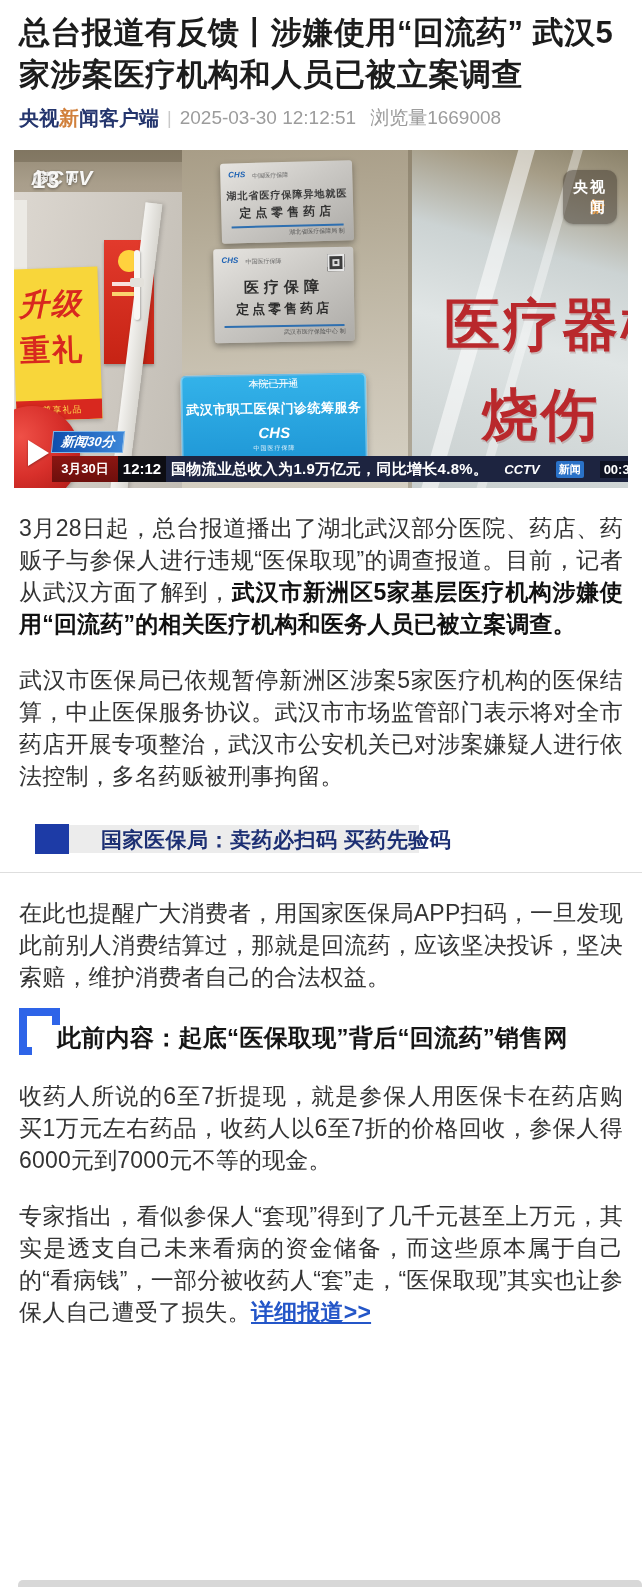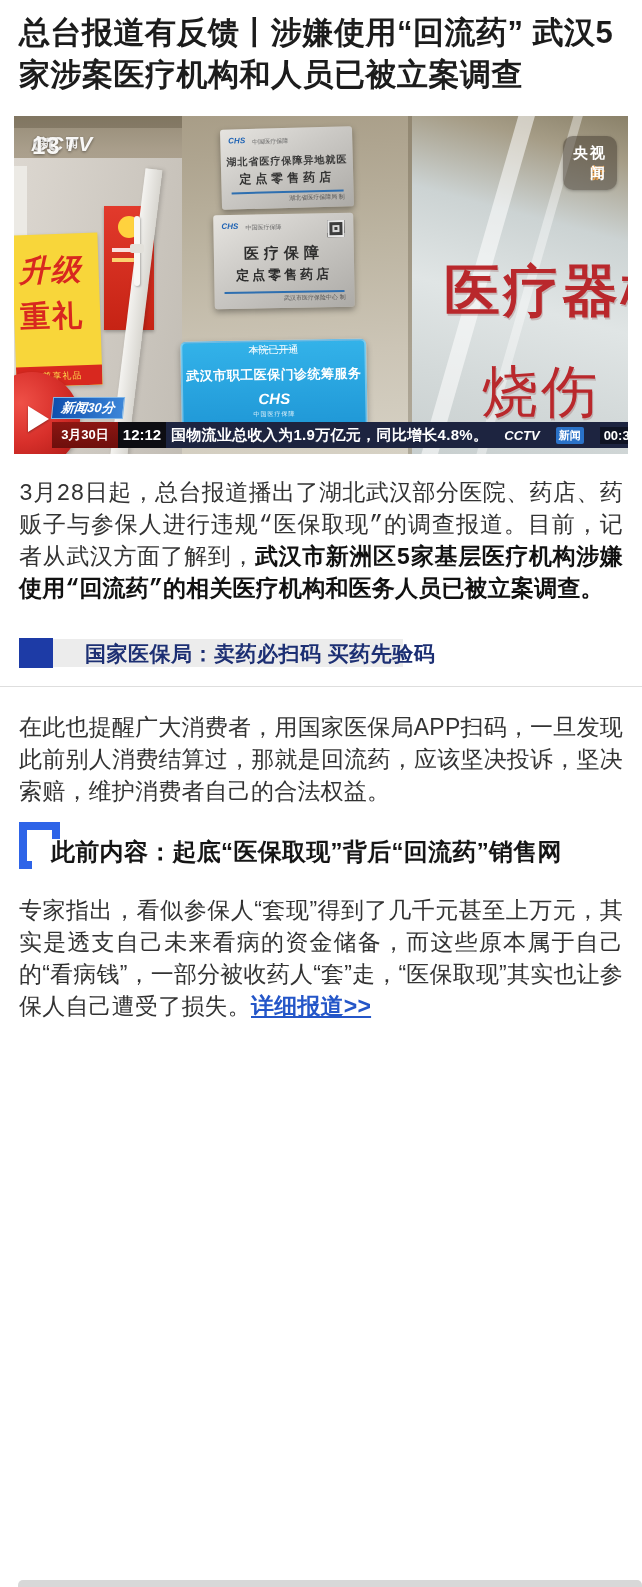--- a/index.html
+++ b/index.html
@@ -53,21 +53,21 @@
   .v-bs-top{left:0;top:7px;width:100%;font-size:10px;display:flex;align-items:center;justify-content:center;gap:6px;}
   .v-bs-dash{position:static;width:18px;height:1px;background:rgba(255,255,255,.9);}
   .v-bs-main{left:0;top:24px;width:100%;font-size:13px;font-weight:700;letter-spacing:.5px;white-space:nowrap;}
   .v-bs-chs{left:0;top:48px;width:100%;font-size:15px;font-weight:700;font-style:italic;}
   .v-bs-sub{left:0;top:68px;width:100%;font-size:6px;letter-spacing:1px;opacity:.9;}
 
   .v-right{left:398px;top:0;width:216px;height:338px;background:linear-gradient(195deg,#8a8169 0%,#a69d87 12%,#ccd3d3 32%,#e0e5e5 55%,#d3d9d9 78%,#c8cfcf 100%);overflow:hidden;}
   .v-streak1{left:55px;top:-30px;width:16px;height:420px;background:rgba(255,255,255,.55);transform:rotate(16deg);}
   .v-streak2{left:110px;top:-30px;width:9px;height:420px;background:rgba(255,255,255,.4);transform:rotate(16deg);}
   .v-glass1{left:32px;top:138px;font-size:56px;font-weight:700;color:#b9282c;letter-spacing:3px;white-space:nowrap;text-shadow:1px 2px 0 rgba(120,30,30,.22);}
-  .v-glass2{left:70px;top:239px;font-size:56px;font-weight:400;color:#b9282c;letter-spacing:3px;white-space:nowrap;text-shadow:1px 2px 0 rgba(120,30,30,.22);}
+  .v-glass2{left:70px;top:228px;font-size:56px;font-weight:700;color:#b9282c;letter-spacing:3px;white-space:nowrap;text-shadow:1px 2px 0 rgba(120,30,30,.22);}
 
   .v-chlogo{left:18px;top:16px;color:#fff;text-shadow:0 1px 3px rgba(0,0,0,.45);opacity:.93;}
   .v-chlogo .row{position:static;display:block;font-size:21px;font-weight:700;font-style:italic;letter-spacing:1px;}
   .v-chlogo .num{font-style:normal;font-size:24px;}
   .v-chlogo .sub{position:static;display:block;margin:3px 0 0 8px;font-size:12px;letter-spacing:14px;font-weight:700;}
   .v-applogo{right:11px;top:20px;width:54px;height:54px;border-radius:10px;background:rgba(66,58,48,.5);box-shadow:0 1px 3px rgba(0,0,0,.25);color:#fff;text-align:center;}
   .v-al1{left:0;top:8px;width:100%;font-size:15px;font-weight:700;letter-spacing:2px;}
   .v-al2{left:0;top:28px;width:100%;font-size:15px;font-weight:700;letter-spacing:2px;}
   .v-al2 .hl{color:#efa24a;}
 
@@ -83,47 +83,53 @@
   .v-ticker span{position:static;}
   .v-ticker-text{font-size:15px;font-weight:700;white-space:nowrap;letter-spacing:.3px;}
   .v-cctv-mini{font-size:13px;font-weight:700;font-style:italic;white-space:nowrap;}
   .v-news-mini{font-size:11px;font-weight:700;background:#2a72c8;padding:1px 3px;border-radius:2px;white-space:nowrap;}
   .v-clock{margin-left:auto;font-size:13px;font-weight:700;background:rgba(0,0,0,.45);padding:1px 4px;white-space:nowrap;}
   .v-topband{left:0;top:0;width:614px;height:12px;background:rgba(88,78,58,.35);}
 
   
   p.body{margin:24px 0 0;font-size:23px;line-height:32px;color:#333;text-align:justify;letter-spacing:.2px;}
   p.body b{color:#111;}
-  .p-first{margin-top:28px;font-family:Liberation Mono, monospace;}
-  .sec1{position:relative;margin:32px 0 0;height:30px;}
+  .p-first{margin-top:28px;}
+  .sec1{position:relative;margin:32px 16px 0;height:30px;}
   .sec1-bar{position:absolute;left:0;top:1px;width:384px;height:28px;background:#ececec;}
   .sec1-sq{position:absolute;left:0;top:0;width:34px;height:30px;background:#1d3ba6;}
   .sec1-txt{position:absolute;left:66px;top:2px;font-size:21px;font-weight:700;color:#1c2f73;white-space:nowrap;letter-spacing:.5px;}
   .divider{margin:18px -19px 0;border:0;border-top:1px solid #dedede;height:0;}
   .p-after-div{margin-top:14px;}
   .sec2{position:relative;margin:13px 0 0;height:50px;}
   .sec2 .br-a{position:absolute;left:0;top:2px;width:40px;height:8px;background:#2e64e8;}
   .sec2 .br-b{position:absolute;left:33px;top:2px;width:8px;height:17px;background:#2e64e8;}
   .sec2 .br-c{position:absolute;left:0;top:2px;width:8px;height:47px;background:#2e64e8;}
   .sec2 .br-d{position:absolute;left:0;top:41px;width:13px;height:8px;background:#2e64e8;}
-  .sec2-txt{position:absolute;left:32px;top:16px;font-size:24px;font-weight:700;color:#151515;white-space:nowrap;letter-spacing:.3px;}
+  .sec2-txt{position:absolute;left:38px;top:16px;font-size:24px;font-weight:700;color:#151515;white-space:nowrap;letter-spacing:.3px;}
   .p-tight{margin-top:22px;}
   a.more{color:#2456c8;font-weight:700;text-decoration:underline;cursor:pointer;}
 
   .watermark{position:absolute;right:18px;top:1534px;display:flex;align-items:center;gap:4px;color:#c6c6c6;font-size:21px;font-weight:700;letter-spacing:1px;}
   .next-card{position:absolute;left:18px;top:1580px;width:624px;height:7px;background:#d8d8d8;border-radius:5px 5px 0 0;}
 </style>
 </head>
 <body>
 
 <div class="page">
   <div class="content">
 
     <h1 class="title">总台报道有反馈丨涉嫌使用“回流药” 武汉5家涉案医疗机构和人员已被立案调查</h1>
 
+    <div class="meta">
+      <span class="src"><span>央视</span><span class="hl">新</span><span>闻客户端</span></span>
+      <span class="sep">|</span>
+      <span class="dim">2025-03-30 12:12:51</span>
+      <span class="views">浏览量1669008</span>
+    </div>
 
     <div class="video">
       <div class="v-topband"></div>
       <div class="v-leftglass"></div>
       <div class="v-leftframe"></div>
       <div class="v-poster-red">
         <div class="v-pr-circle"></div>
         <div class="v-pr-line1"></div>
         <div class="v-pr-line2"></div>
       </div>
@@ -203,20 +209,21 @@
           <span class="v-ticker-text">国物流业总收入为1.9万亿元，同比增长4.8%。</span>
           <span class="v-cctv-mini">CCTV</span>
           <span class="v-news-mini">新闻</span>
           <span class="v-clock">00:39</span>
         </div>
       </div>
     </div>
 
     <p class="body p-first"><span>3月28日起，总台报道播出了湖北武汉部分医院、药店、药贩子与参保人进行违规“医保取现”的调查报道。目前，记者从武汉方面了解到，</span><b>武汉市新洲区5家基层医疗机构涉嫌使用“回流药”的相关医疗机构和医务人员已被立案调查。</b></p>
 
+    <p class="body">武汉市医保局已依规暂停新洲区涉案5家医疗机构的医保结算，中止医保服务协议。武汉市市场监管部门表示将对全市药店开展专项整治，武汉市公安机关已对涉案嫌疑人进行依法控制，多名药贩被刑事拘留。</p>
 
     <div class="sec1">
       <div class="sec1-bar"></div>
       <div class="sec1-sq"></div>
       <div class="sec1-txt">国家医保局：卖药必扫码 买药先验码</div>
     </div>
 
 
     <hr class="divider">
 
@@ -224,20 +231,21 @@
 
     <div class="sec2">
       <div class="br-a"></div>
       <div class="br-b"></div>
       <div class="br-c"></div>
       <div class="br-d"></div>
       <div class="sec2-txt">此前内容：起底“医保取现”背后“回流药”销售网</div>
     </div>
 
 
+    <p class="body">收药人所说的6至7折提现，就是参保人用医保卡在药店购买1万元左右药品，收药人以6至7折的价格回收，参保人得6000元到7000元不等的现金。</p>
 
     <p class="body"><span>专家指出，看似参保人“套现”得到了几千元甚至上万元，其实是透支自己未来看病的资金储备，而这些原本属于自己的“看病钱”，一部分被收药人“套”走，“医保取现”其实也让参保人自己遭受了损失。</span><a class="more">详细报道&gt;&gt;</a></p>
 
   </div>
 
 
   <div class="next-card"></div>
 </div>
 
 </body></html>

